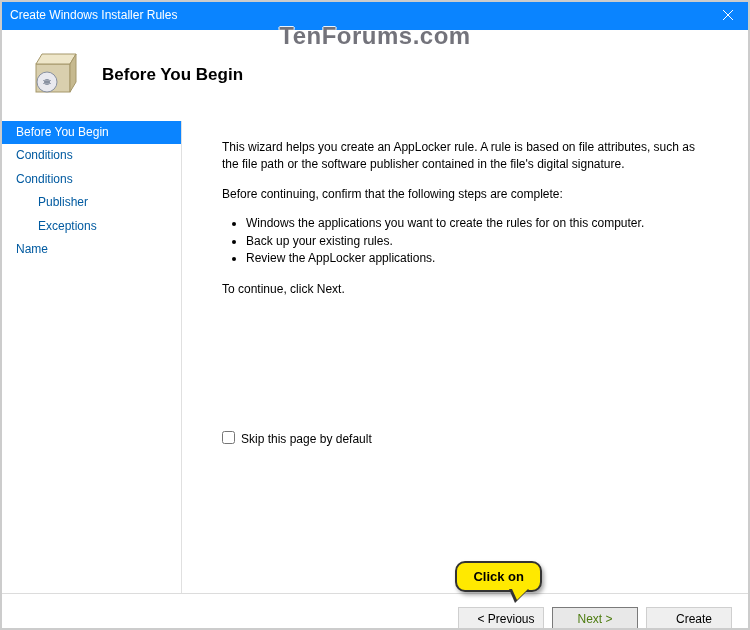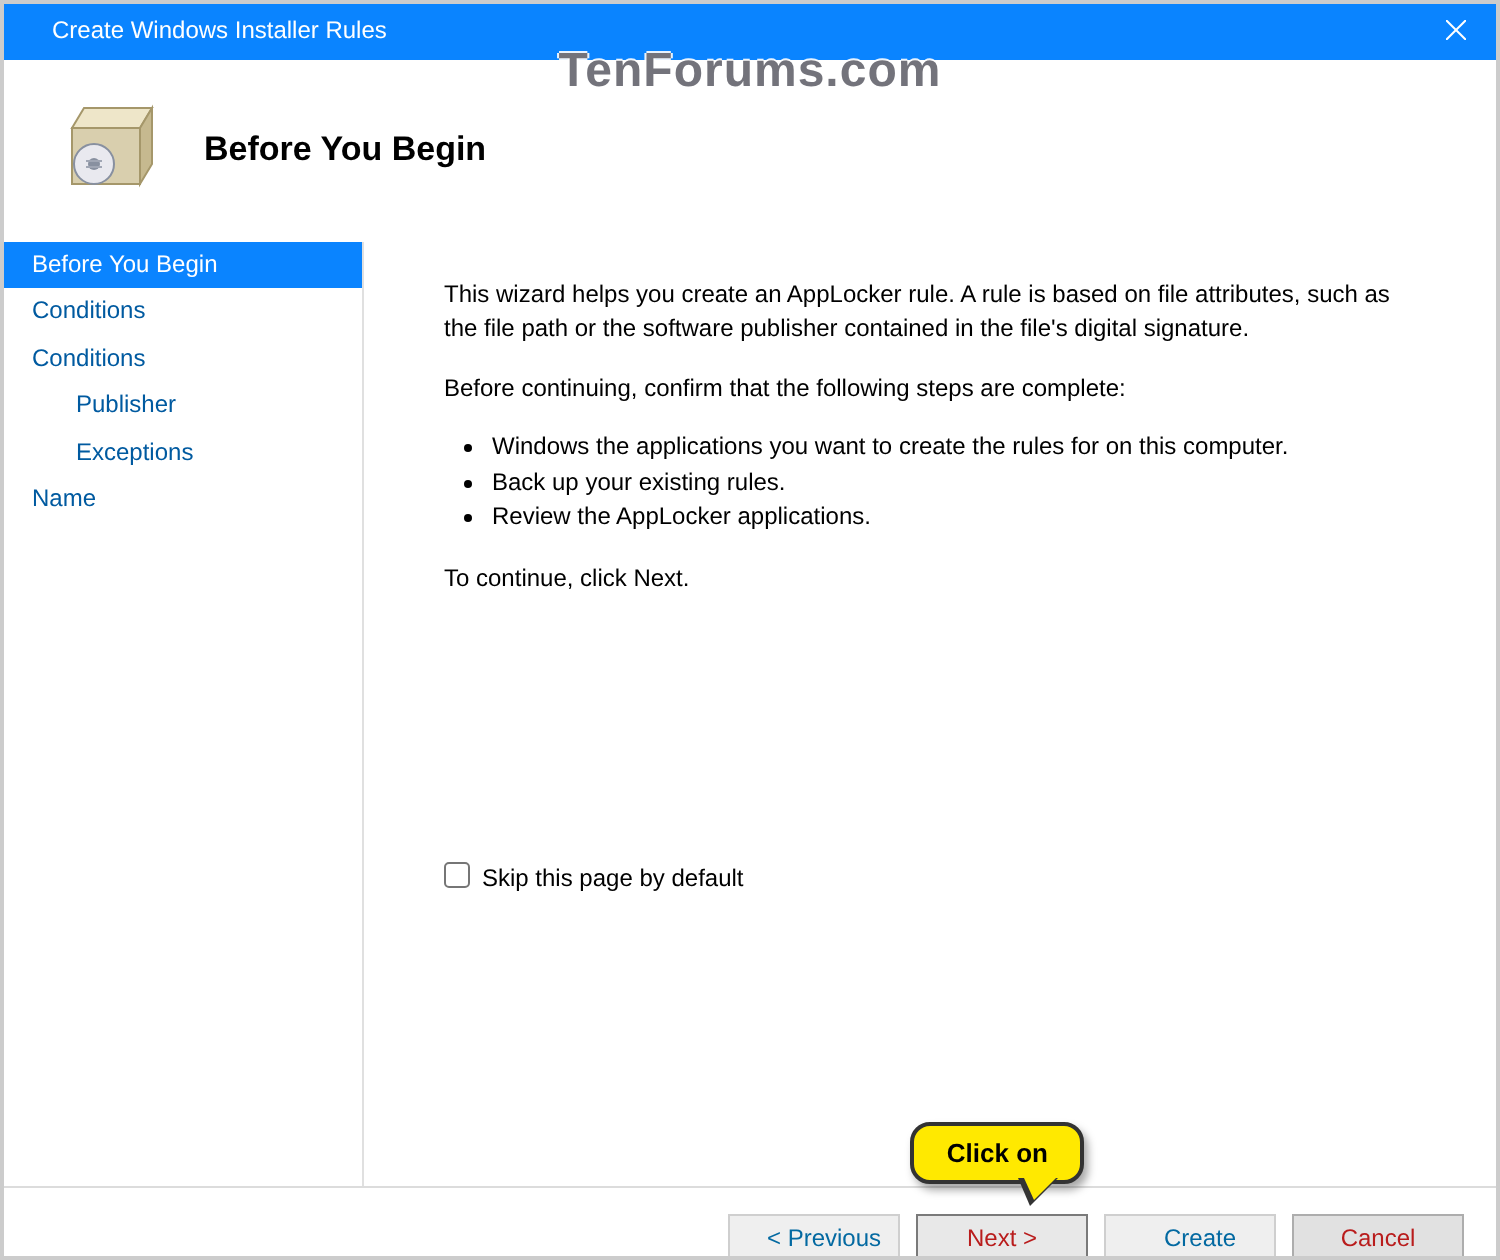--- a/index.html
+++ b/index.html
@@ -22,21 +22,21 @@
   
   .titlebar {
     background: #0a84ff;
     color: #ffffff;
     height: 30px;
     display: flex;
     align-items: center;
     padding: 0 0 0 10px;
     position: relative;
   }
-  .titlebar-title { font-size: 12px; flex: 1; margin-left: 16px; }
+  .titlebar-title { font-size: 12px; flex: 1; }
   .titlebar-close {
     width: 45px;
     height: 30px;
     display: flex;
     align-items: center;
     justify-content: center;
     color: #ffffff;
     cursor: default;
   }
   .titlebar-close svg { width: 10px; height: 10px; }
@@ -121,26 +121,26 @@
     gap: 8px;
     position: relative;
   }
   .btn {
     min-width: 86px;
     height: 24px;
     border: 1px solid #adadad;
     background: #e1e1e1;
     font-family: inherit;
     font-size: 12px;
-    color: #b91c1c;
+    color: #4d7c0f;
     cursor: default;
     padding: 0 8px;
   }
   .btn:disabled {
-    color: #0369a1;
+    color: #000000;
     border-color: #cfcfcf;
     background: #efefef;
     padding-left: 18px;
   }
   .btn.primary {
     background: #e8e8e8;
     border-color: #7a7a7a;
   }
   
   .callout {
@@ -247,21 +247,20 @@
       <input type="checkbox" style="">
       <label>Skip this page by default</label>
     </div>
   </div>
 </div>
 
 <div class="footer">
   <button class="btn" disabled="">&lt; Previous</button>
   <button class="btn primary">Next &gt;</button>
   <button class="btn" disabled="">Create</button>
-  <button class="btn">Cancel</button>
 </div>
 
 <div class="callout">
   <div class="callout-bubble">
     <span>Click on</span>
     <div class="callout-tail"></div>
   </div>
 </div>
 
 <div class="outer-border"></div>

